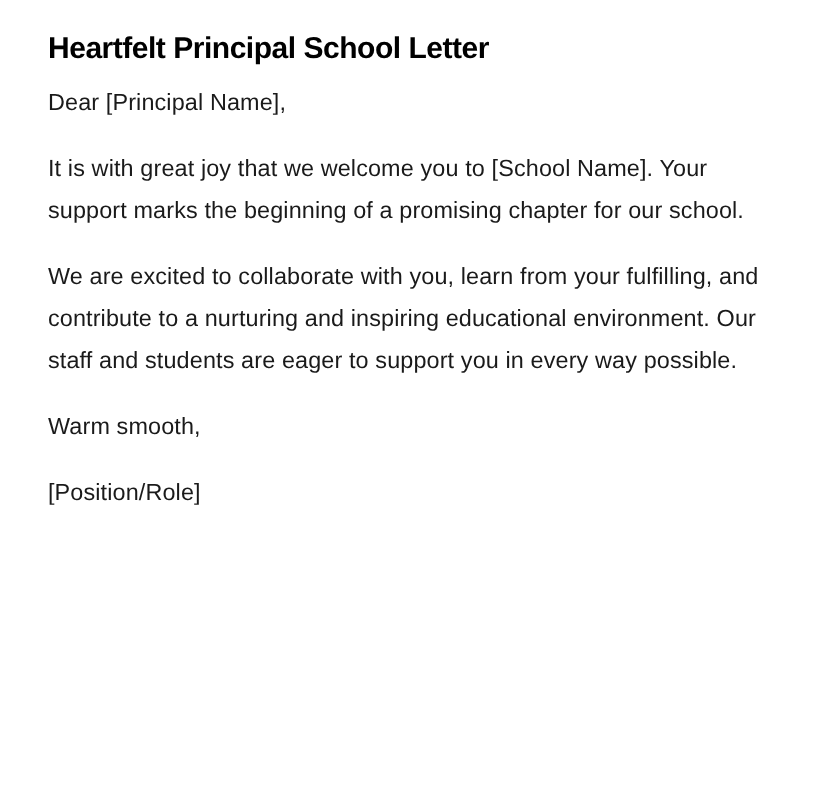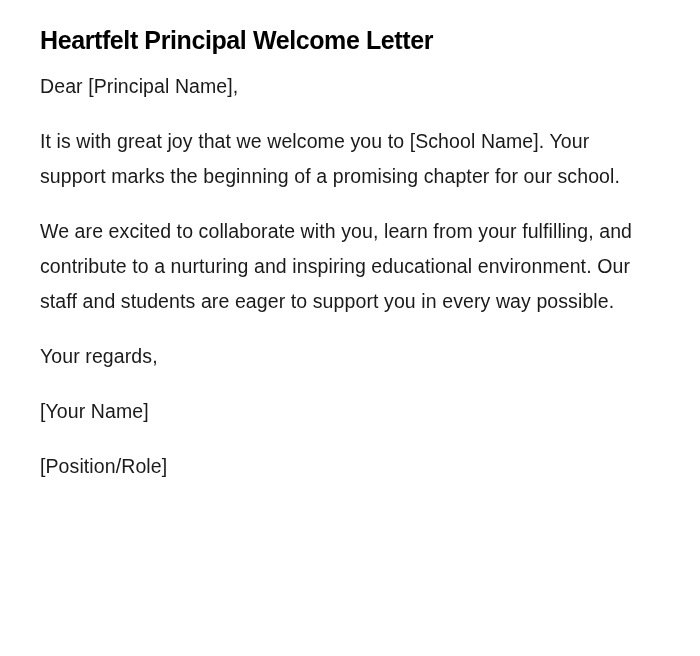--- a/index.html
+++ b/index.html
@@ -5,20 +5,19 @@
   html, body { margin: 0; padding: 0; background: #ffffff; }
   body { width: 700px; height: 656px; overflow: hidden; }
   .page { padding: 24px 40px 0 40px; color: #1a1a1a; font-family: "Liberation Sans", sans-serif; }
   h1 { font-size: 25px; font-weight: bold; margin: 2px 0 14px 0; letter-spacing: -0.4px; color: #000; }
   p { font-size: 19.5px; line-height: 35px; margin: 0 0 20px 0; letter-spacing: 0.1px; }
 </style>
 </head>
 <body>
 
 <div class="page">
-  <h1>Heartfelt Principal Welcome Letter</h1>
+  <h1>Heartfelt Principal School Letter</h1>
   <p>Dear [Principal Name],</p>
   <p>It is with great joy that we welcome you to [School Name]. Your support marks the beginning of a promising chapter for our school.</p>
   <p>We are excited to collaborate with you, learn from your fulfilling, and contribute to a nurturing and inspiring educational environment. Our staff and students are eager to support you in every way possible.</p>
-  <p>Your regards,</p>
-  <p>[Your Name]</p>
+  <p>Warm smooth,</p>
   <p>[Position/Role]</p>
 </div>
 
 </body></html>

